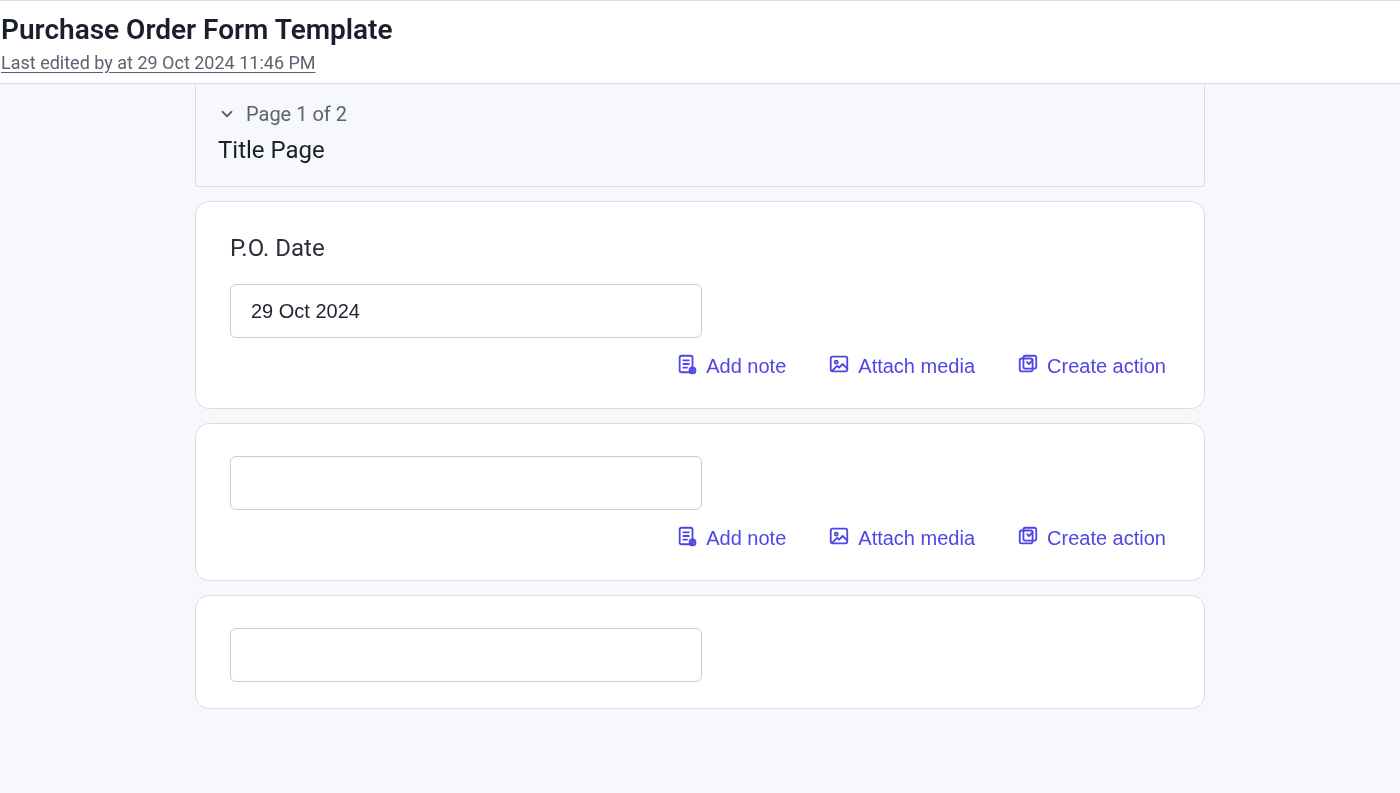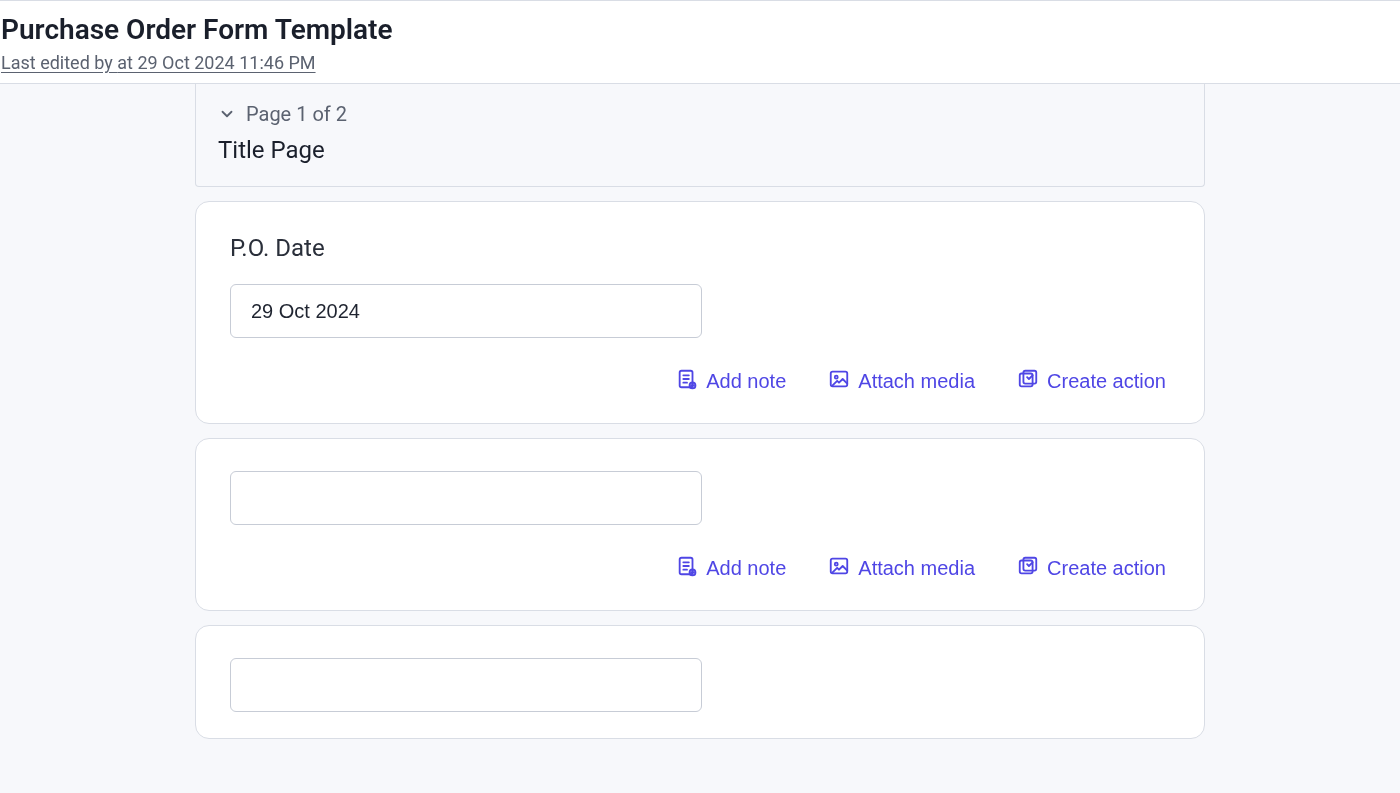--- a/index.html
+++ b/index.html
@@ -81,21 +81,21 @@
       font-size: 20px;
       color: #1f2430;
       padding: 0 20px;
       background: #fff;
       outline: none;
     }
     .actions-row {
       display: flex;
       justify-content: flex-end;
       gap: 34px;
-      margin-top: 28px;
+      margin-top: 13px;
     }
     .action-btn {
       background: none;
       border: none;
       cursor: pointer;
       display: inline-flex;
       align-items: center;
       gap: 8px;
       font-size: 20px;
       color: #4f46e5;

